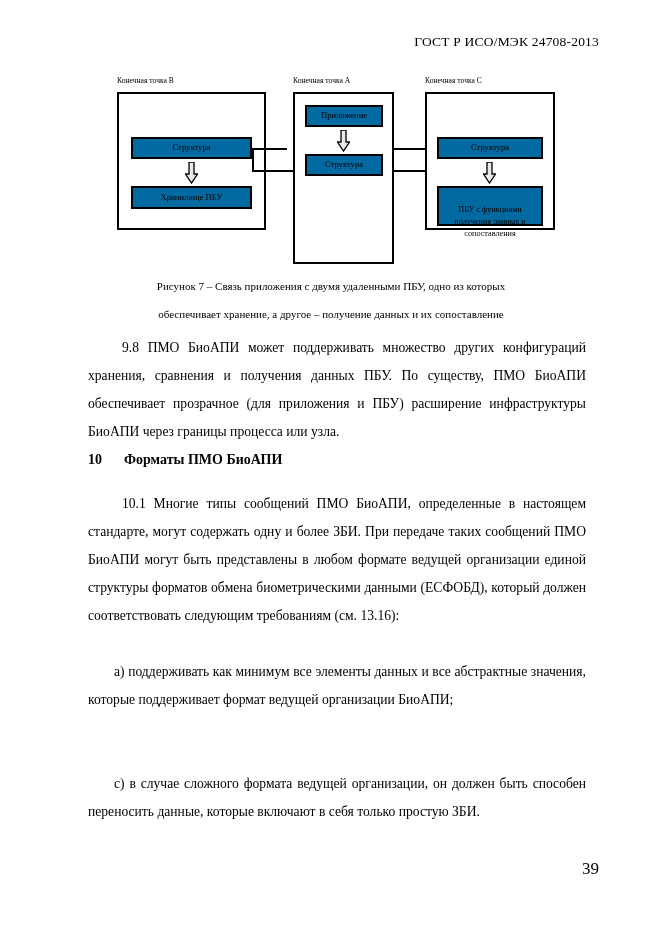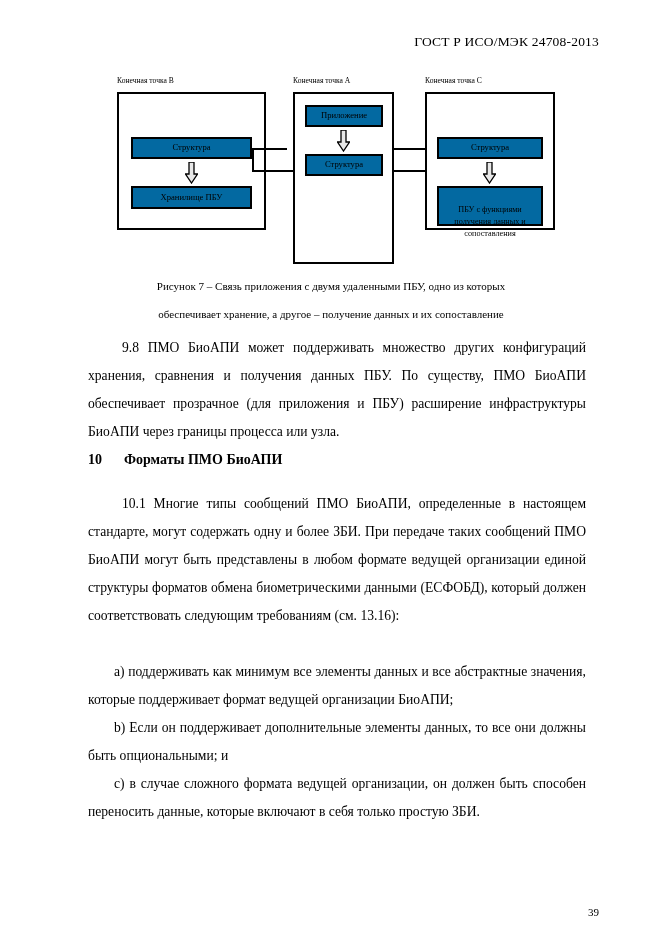--- a/index.html
+++ b/index.html
@@ -128,22 +128,22 @@
     width: 498px;
     font-size: 14px;
     font-weight: bold;
     line-height: 28px;
   }
   .heading .num { margin-right: 22px; }
 
   .page-number {
     position: absolute;
     right: 63px;
-    top: 906px;
-    font-size: 11px;
+    top: 859px;
+    font-size: 17px;
   }
 </style>
 </head>
 <body>
 
 <div class="page">
 
   <div class="doc-header">ГОСТ Р ИСО/МЭК 24708-2013</div>
 
   <div class="figure">
@@ -206,20 +206,19 @@
   <div class="para indent" style="top:334px;">9.8 ПМО БиоАПИ может поддерживать множество других конфигураций хранения, сравнения и получения данных ПБУ. По существу, ПМО БиоАПИ обеспечивает прозрачное (для приложения и ПБУ) расширение инфраструктуры БиоАПИ через границы процесса или узла.</div>
 
   <div class="heading" style="top:446px;">
     <span class="num">10</span><span>Форматы ПМО БиоАПИ</span>
   </div>
 
   <div class="para indent" style="top:490px;">10.1 Многие типы сообщений ПМО БиоАПИ, определенные в настоящем стандарте, могут содержать одну и более ЗБИ. При передаче таких сообщений ПМО БиоАПИ могут быть представлены в любом формате ведущей организации единой структуры форматов обмена биометрическими данными (ЕСФОБД), который должен соответствовать следующим требованиям (см. 13.16):</div>
 
   <div class="para indent-sm" style="top:658px;">a) поддерживать как минимум все элементы данных и все абстрактные значения, которые поддерживает формат ведущей организации БиоАПИ;</div>
 
-  <div class="para indent-sm" style="top:714px;">b) Если он поддерживает дополнительные элементы данных, то все они должны быть опциональными; и</div>
 
   <div class="para indent-sm" style="top:770px;">c) в случае сложного формата ведущей организации, он должен быть способен переносить данные, которые включают в себя только простую ЗБИ.</div>
 
 
   <div class="page-number">39</div>
 
 </div>
 
 </body></html>

